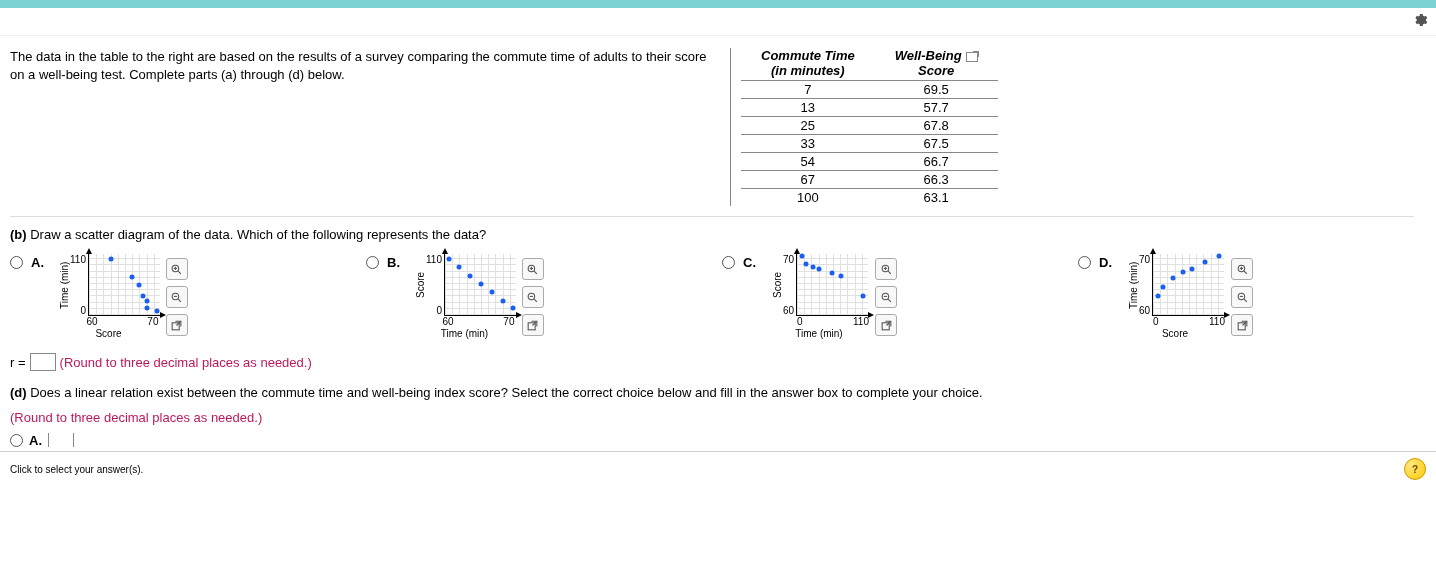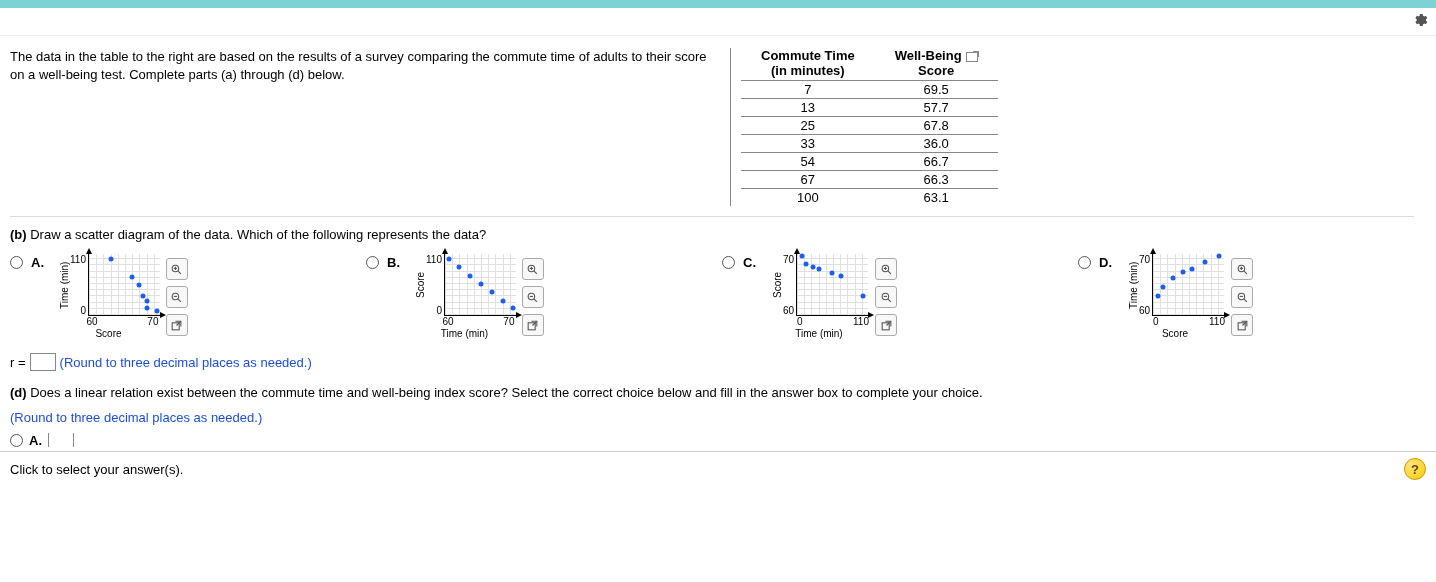--- a/index.html
+++ b/index.html
@@ -84,21 +84,21 @@
   }
   .data-table th .sub {
     font-weight: bold;
     display:block;
   }
   .data-table td {
     text-align: center;
     padding: 1px 20px;
     border-top: 1px solid #888;
   }
-  .hdr-row td, .hdr-row th { border-bottom: 1px solid #888; }
+  .hdr-row td, .hdr-row th { border-bottom: 1px solid #888; font-style: italic; }
   .popout-small {
     display:inline-block;
     width:12px; height:10px;
     border:1px solid #888;
     vertical-align:middle;
     margin-left:4px;
     position:relative;
   }
   .popout-small::after {
     content:"";
@@ -242,21 +242,21 @@
   .r-row {
     display:flex;
     align-items:center;
     gap:4px;
     margin-bottom:14px;
   }
   .r-input {
     width:26px; height:18px;
     border:1px solid #888;
   }
-  .hint-blue { color:#1d4ed8; }
+  .hint-blue { color:#be185d; }
   .part-d { margin-bottom:10px; }
   .truncated-row {
     display:flex;
     align-items:center;
     gap:6px;
     margin-top:8px;
     overflow:hidden;
     white-space:nowrap;
     height:14px;
   }
@@ -272,21 +272,21 @@
   }
   .answer-box {
     width:26px; height:16px;
     border:1px solid #888;
     display:inline-block;
     vertical-align:middle;
   }
   .footer {
     border-top:1px solid #ccc;
     padding:6px 10px;
-    font-size:13px;
+    font-size:10px;
     display:flex;
     justify-content:space-between;
     align-items:center;
     margin-top:4px;
   }
   .help-btn {
     width:22px; height:22px;
     border-radius:50%;
     background:radial-gradient(circle at 30% 30%, #ffe680, #ffcc00);
     border:1px solid #cc9900;
@@ -336,21 +336,21 @@
             <tr>
               <td>13</td>
               <td>57.7</td>
             </tr>
             <tr>
               <td>25</td>
               <td>67.8</td>
             </tr>
             <tr>
               <td>33</td>
-              <td>36.0</td>
+              <td>67.5</td>
             </tr>
             <tr>
               <td>54</td>
               <td>66.7</td>
             </tr>
             <tr>
               <td>67</td>
               <td>66.3</td>
             </tr>
             <tr>

